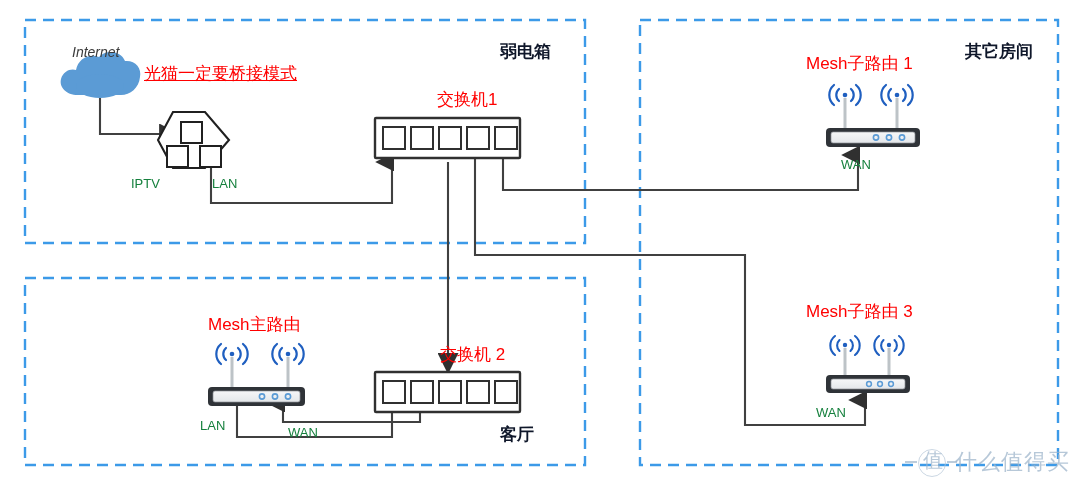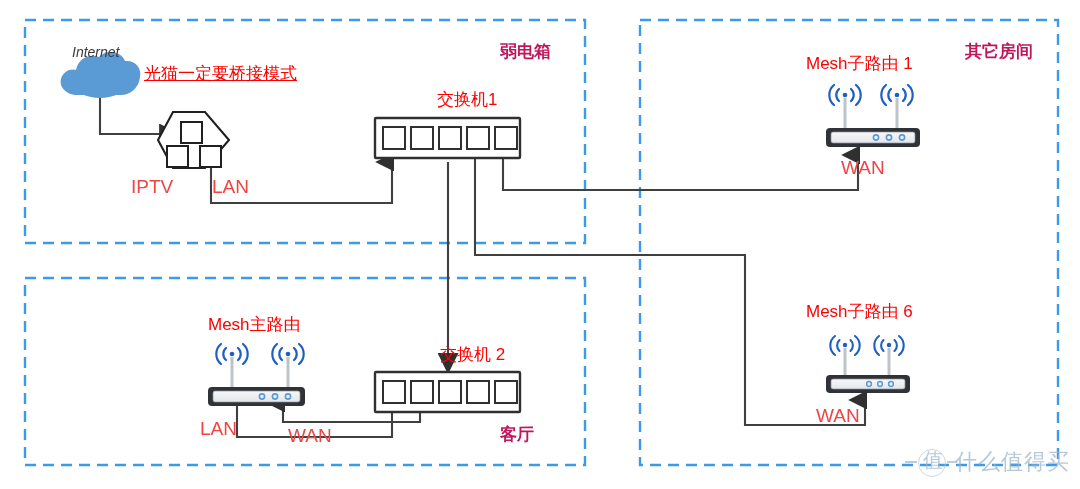--- a/index.html
+++ b/index.html
@@ -21,33 +21,33 @@
     position: absolute;
     left: 0;
     top: 0;
     width: 1080px;
     height: 489px;
   }
   .zone-label {
     position: absolute;
     font-weight: bold;
     font-size: 17px;
-    color: #be185d;
+    color: #0f172a;
     white-space: nowrap;
   }
   .red-label {
     position: absolute;
     font-size: 17px;
     color: #ff0000;
     white-space: nowrap;
   }
   .port-label {
     position: absolute;
-    font-size: 19px;
-    color: #ef4444;
+    font-size: 13px;
+    color: #15803d;
     white-space: nowrap;
   }
   .internet-label {
     position: absolute;
     font-style: italic;
     font-size: 14px;
     color: #3a3a3a;
     white-space: nowrap;
   }
   .watermark {
@@ -233,21 +233,21 @@
 
   <div class="zone-label" style="left:500px; top:40px;">弱电箱</div>
   <div class="zone-label" style="left:500px; top:423px;text-align:right;">客厅</div>
   <div class="zone-label" style="left:965px; top:40px;text-align:center;">其它房间</div>
 
   <div class="red-label" style="left:144px; top:62px;text-decoration:underline;">光猫一定要桥接模式</div>
   <div class="red-label" style="left:437px; top:88px;">交换机1</div>
   <div class="red-label" style="left:440px; top:343px;">交换机 2</div>
   <div class="red-label" style="left:208px; top:313px;">Mesh主路由</div>
   <div class="red-label" style="left:806px; top:52px;">Mesh子路由 1</div>
-  <div class="red-label" style="left:806px; top:300px;">Mesh子路由 6</div>
+  <div class="red-label" style="left:806px; top:300px;">Mesh子路由 3</div>
 
   <div class="port-label" style="left:131px; top:176px;">IPTV</div>
   <div class="port-label" style="left:212px; top:176px;">LAN</div>
 
   <div class="port-label" style="left:200px; top:418px;">LAN</div>
   <div class="port-label" style="left:288px; top:425px;">WAN</div>
 
   <div class="port-label" style="left:841px; top:157px;">WAN</div>
   <div class="port-label" style="left:816px; top:405px;">WAN</div>
 

